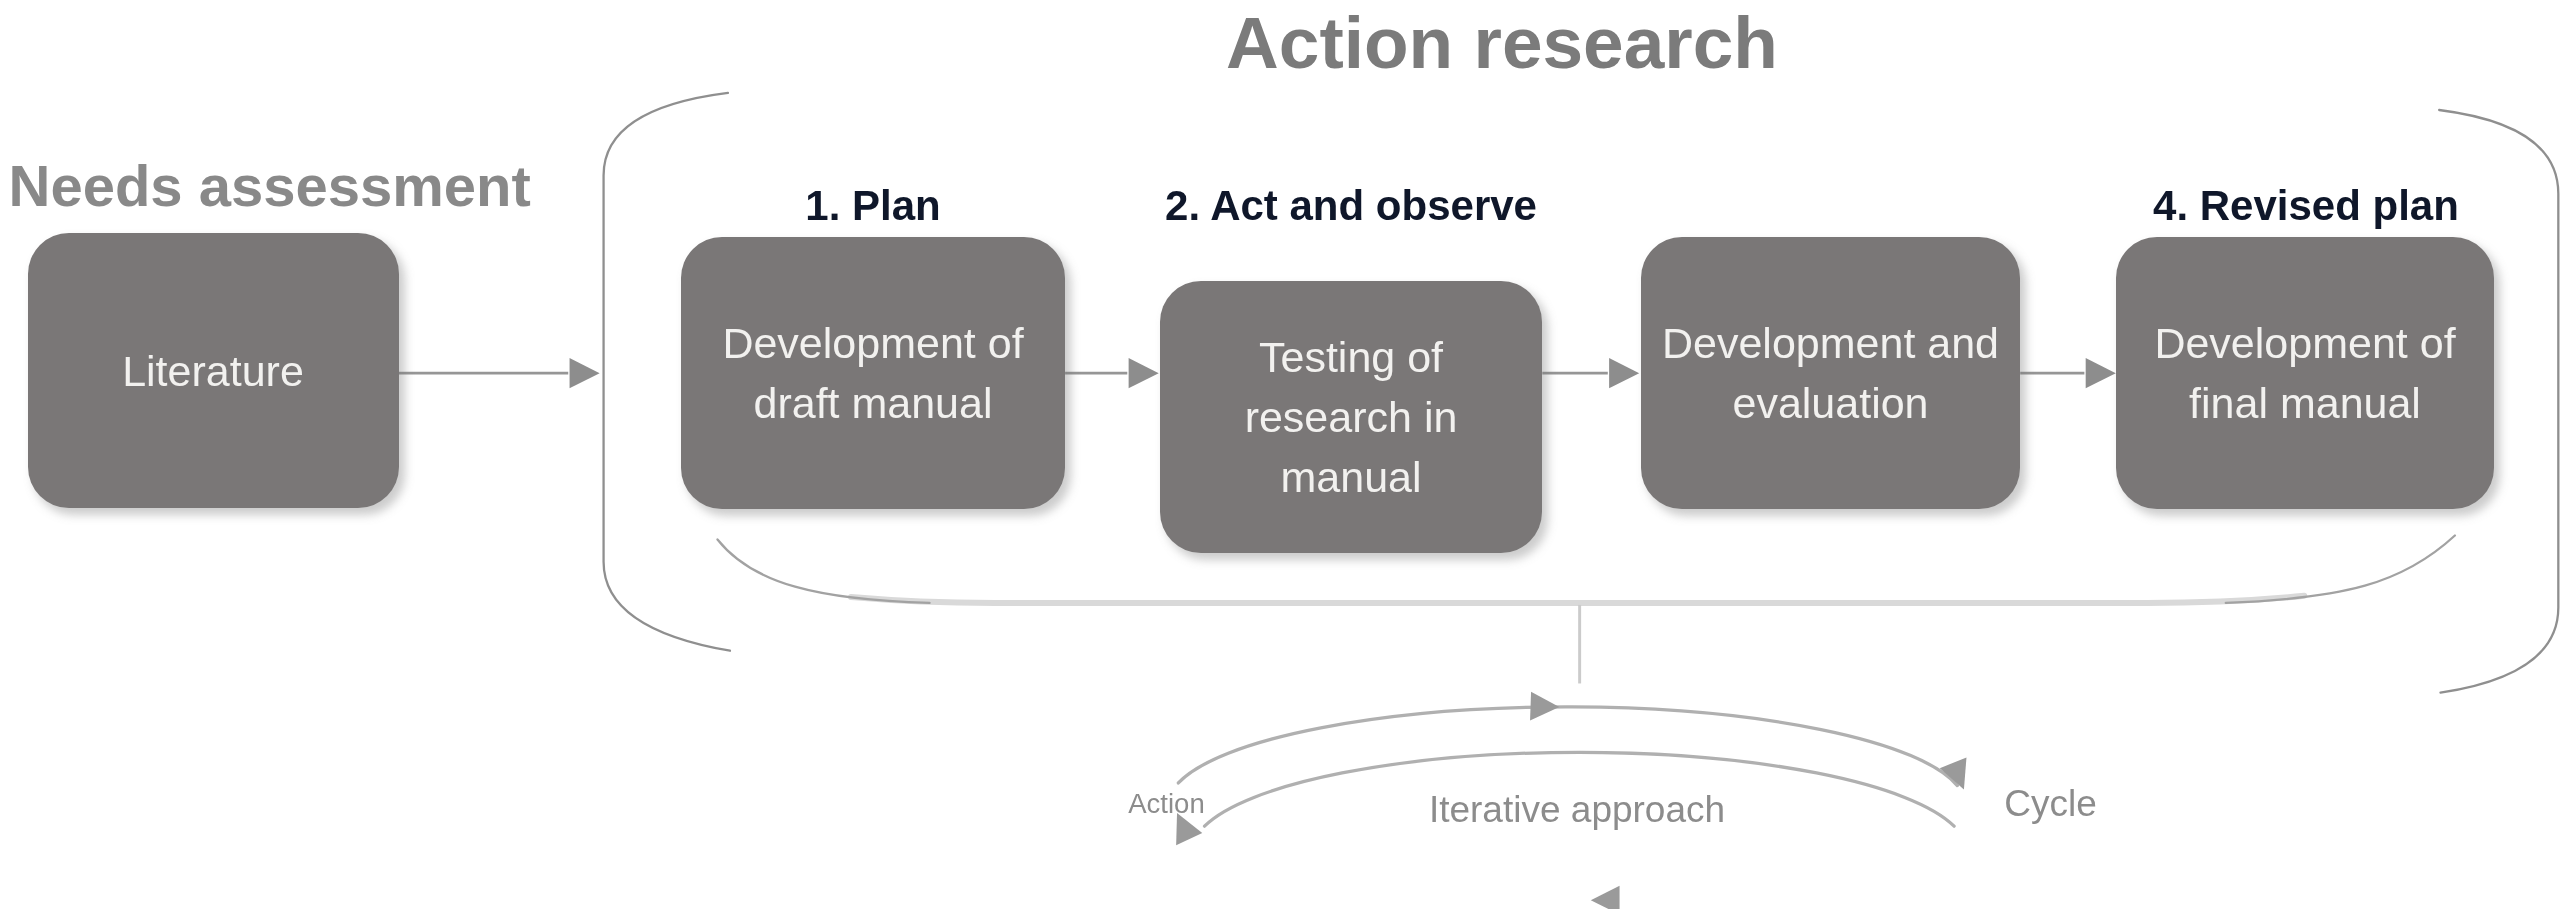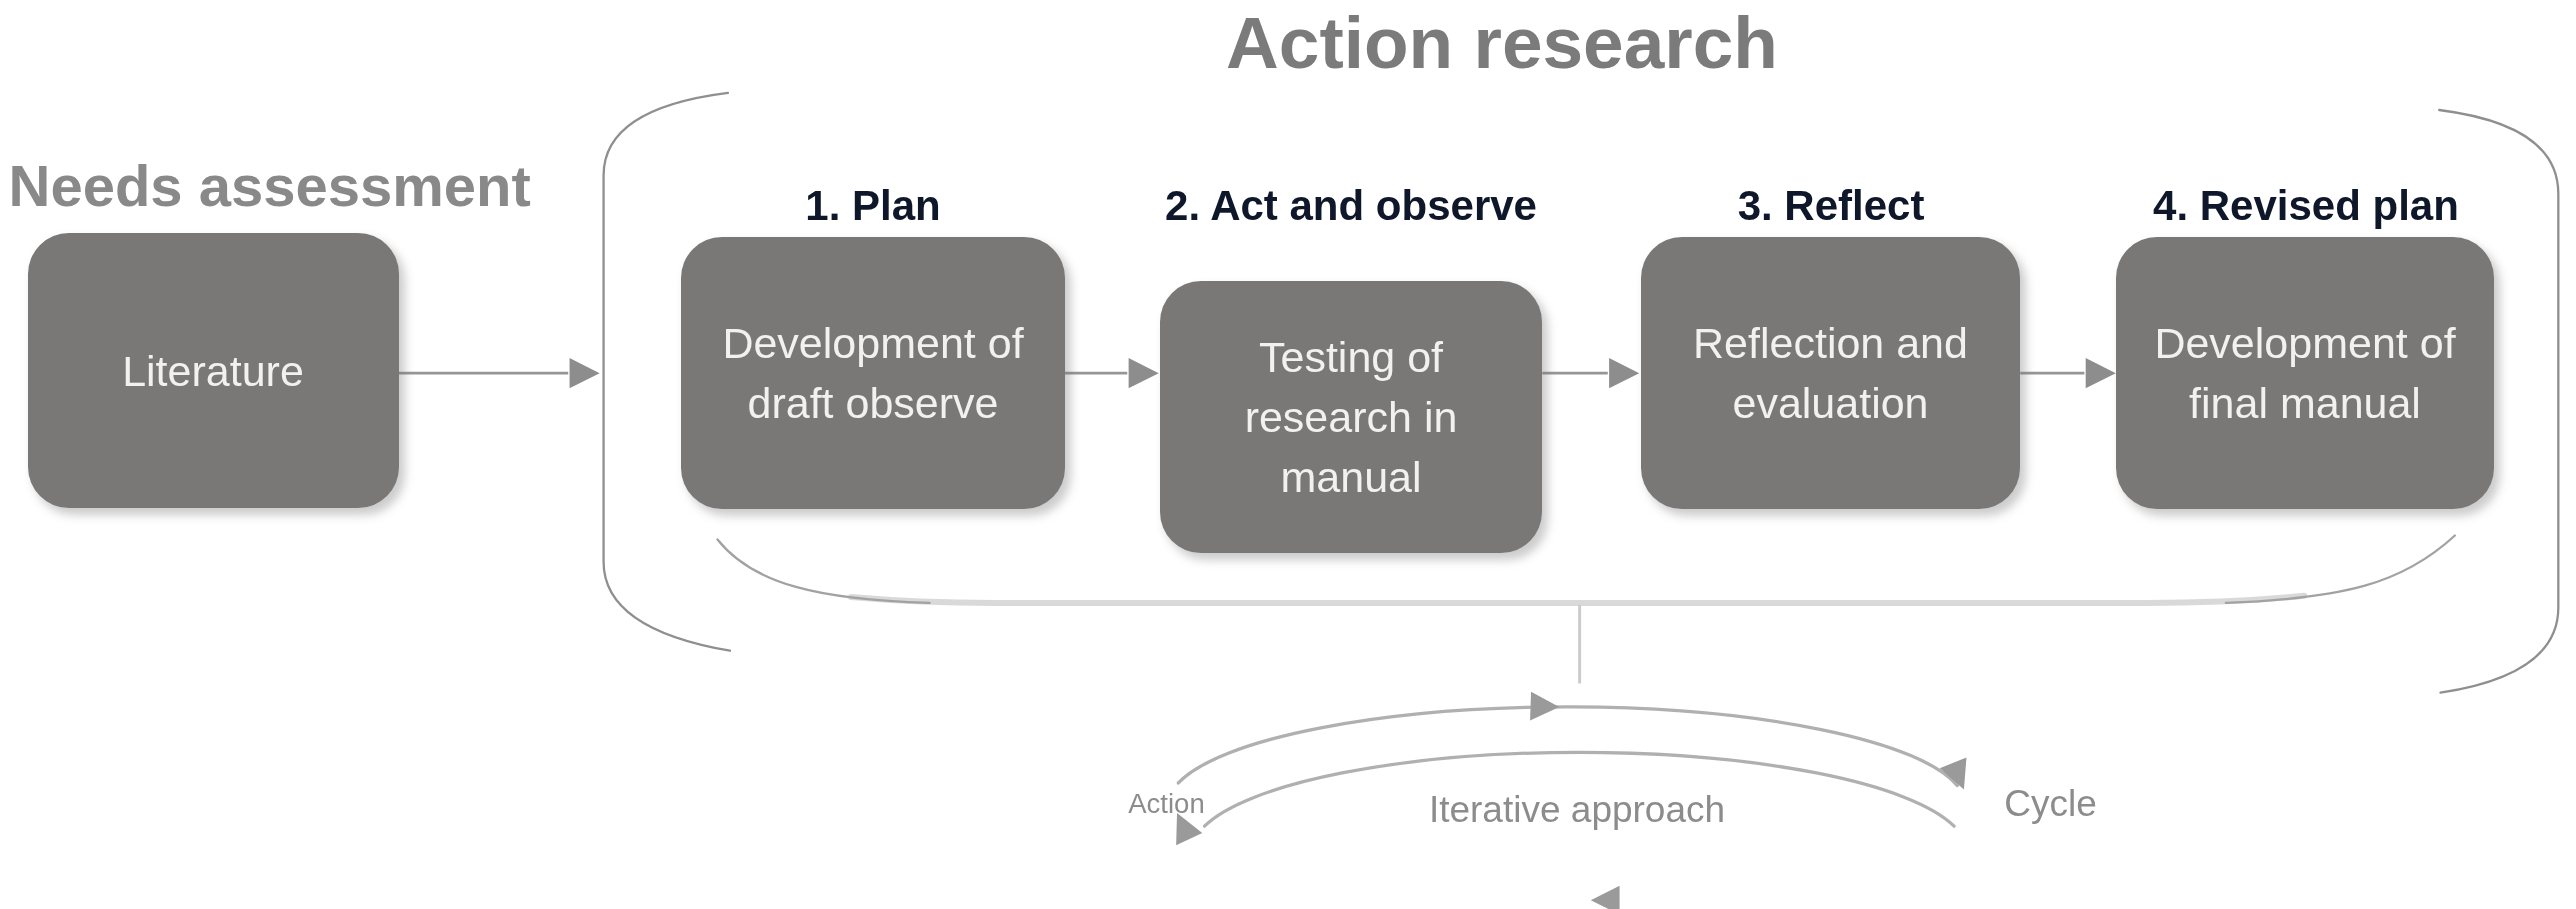--- a/index.html
+++ b/index.html
@@ -91,40 +91,39 @@
       <line x1="3086" y1="570" x2="3184" y2="570" stroke="#969696" stroke-width="4"></line>
       <polygon points="0,0 -46,-23 -46,23" transform="translate(3232,570)" fill="#8d8d8d"></polygon>
     </g>
   </svg>
 
   <div id="needs-label" class="heading">Needs assessment</div>
   <div id="page-title" class="heading">Action research</div>
 
   <div id="label-stage-1" class="stage-label">1. Plan</div>
   <div id="label-stage-2" class="stage-label">2. Act and observe</div>
-  <div id="label-stage-3" class="stage-label">3. Reflect</div>
   <div id="label-stage-4" class="stage-label">4. Revised plan</div>
 
   <div id="box-literature" class="box">
     <span>Literature</span>
   </div>
 
   <div id="box-stage-1" class="box">
     <span>Development of</span>
-    <span>draft observe</span>
+    <span>draft manual</span>
   </div>
 
   <div id="box-stage-2" class="box">
     <span>Testing of</span>
     <span>research in</span>
     <span>manual</span>
   </div>
 
   <div id="box-stage-3" class="box">
-    <span>Reflection and</span>
+    <span>Development and</span>
     <span>evaluation</span>
   </div>
 
   <div id="box-stage-4" class="box">
     <span>Development of</span>
     <span>final manual</span>
   </div>
 
   <div id="iterative-label" class="cycle-text">Iterative approach</div>
   <div id="action-label" class="cycle-text">Action</div>

